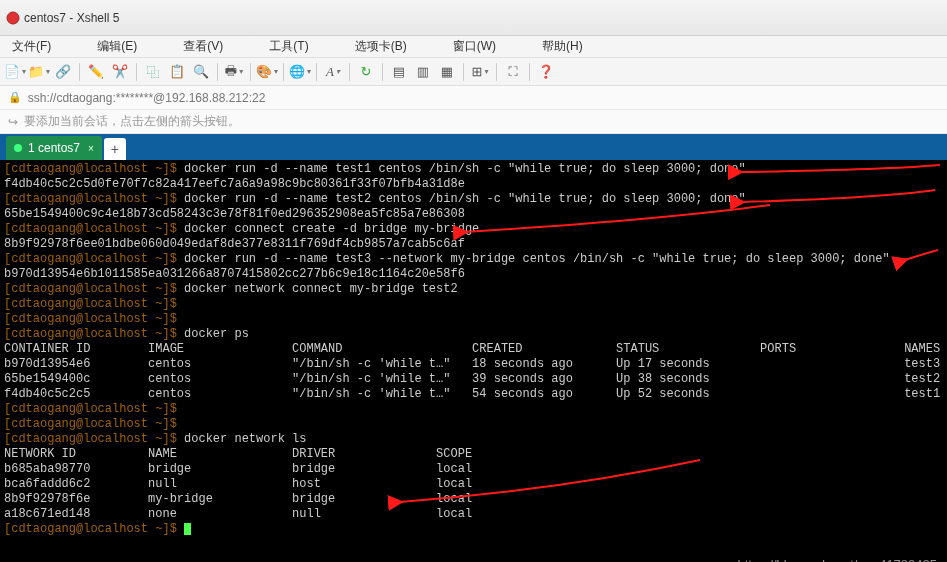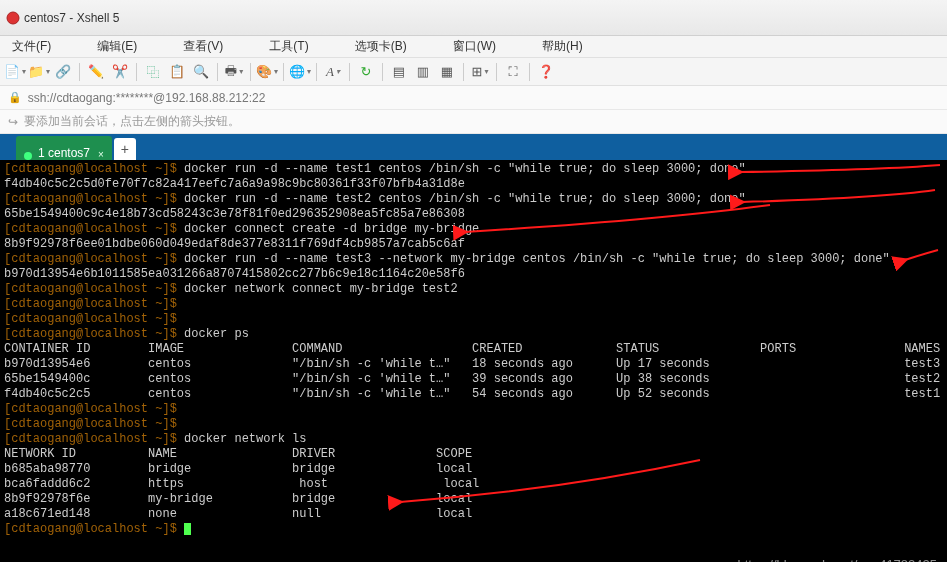--- a/index.html
+++ b/index.html
@@ -11,21 +11,21 @@
   .menubar .menu { padding: 2px 8px; color:#333; cursor:default; }
   .toolbar { height: 28px; background: #f5f5f5; display:flex; align-items:center; padding: 0 4px; gap:2px; border-bottom:1px solid #e0e0e0; }
   .toolbar .tbtn { width:22px; height:22px; display:flex; align-items:center; justify-content:center; color:#555; font-size:13px; border:1px solid transparent; }
   .toolbar .tbtn.drop::after { content:"▾"; font-size:8px; margin-left:2px; color:#777; }
   .toolbar .sep { width:1px; height:18px; background:#ccc; margin:0 3px; }
   .sshbar { height:24px; background:#fafafa; display:flex; align-items:center; padding:0 8px; color:#777; border-bottom:1px solid #e8e8e8; }
   .sshbar .lock { margin-right:6px; font-size:11px; }
   .hintbar { height:24px; background:#fafafa; display:flex; align-items:center; padding:0 8px; color:#999; border-bottom:1px solid #e8e8e8; }
   .hintbar .arrow { margin-right:6px; font-size:12px; }
   .tabbar { height:26px; background:#0f5f9f; display:flex; align-items:flex-end; }
-  .tab { height:24px; background:#1e8f4f; color:#fff; display:flex; align-items:flex-end; padding:0 8px; font-size:12px; border-top-left-radius:3px; border-top-right-radius:3px; margin-left:16px; }
+  .tab { height:24px; background:#1e8f4f; color:#fff; display:flex; align-items:center; padding:0 8px; font-size:12px; border-top-left-radius:3px; border-top-right-radius:3px; margin-left:6px; }
   .tab .dot { width:8px; height:8px; background:#3fff7f; border-radius:50%; margin-right:6px; }
   .tab .close { margin-left:8px; font-size:10px; color:#dfffe8; cursor:pointer; }
   .addtab { width:22px; height:22px; background:#fff; margin-left:2px; display:flex; align-items:center; justify-content:center; font-size:14px; color:#555; border-top-left-radius:3px; border-top-right-radius:3px; }
   .terminal { background:#000; color:#ccc; font-family: "Consolas","Courier New",monospace; font-size:12px; line-height:15px; padding:2px 4px; white-space:pre; height:calc(562px - 22px - 22px - 28px - 24px - 24px - 26px); overflow:hidden; position:relative; }
   .terminal .p { color:#a16207; }
   .terminal .cur { display:inline-block; width:7px; height:12px; background:#4fff4f; vertical-align:middle; }
   .watermark { position:absolute; right:10px; bottom:4px; color:rgba(255,255,255,0.55); font-family:Arial,sans-serif; font-size:13px;margin-top:28px; }
   .red-arrow { position:absolute; stroke:#ff1a1a; stroke-width:2; fill:none; }
   svg.overlay { position:absolute; left:0; top:0; pointer-events:none; }
 </style>
@@ -117,21 +117,21 @@
 <span class="p">[cdtaogang@localhost ~]$</span><span> docker ps</span>
 <span>CONTAINER ID        IMAGE               COMMAND                  CREATED             STATUS              PORTS               NAMES</span>
 <span>b970d13954e6        centos              "/bin/sh -c 'while t…"   18 seconds ago      Up 17 seconds                           test3</span>
 <span>65be1549400c        centos              "/bin/sh -c 'while t…"   39 seconds ago      Up 38 seconds                           test2</span>
 <span>f4db40c5c2c5        centos              "/bin/sh -c 'while t…"   54 seconds ago      Up 52 seconds                           test1</span>
 <span class="p">[cdtaogang@localhost ~]$</span>
 <span class="p">[cdtaogang@localhost ~]$</span>
 <span class="p">[cdtaogang@localhost ~]$</span><span> docker network ls</span>
 <span>NETWORK ID          NAME                DRIVER              SCOPE</span>
 <span>b685aba98770        bridge              bridge              local</span>
-<span>bca6faddd6c2        https                host                local</span>
+<span>bca6faddd6c2        null                host                local</span>
 <span>8b9f92978f6e        my-bridge           bridge              local</span>
 <span>a18c671ed148        none                null                local</span>
 <span class="p">[cdtaogang@localhost ~]$</span> <span class="cur"></span>
 <svg class="overlay" width="947" height="420">
   <defs>
         <marker id="ah" markerWidth="8" markerHeight="8" refX="2" refY="4" orient="auto">
           <path d="M8,0 L0,4 L8,8 Z" fill="#ff1a1a"></path>
         </marker>
       </defs>
   <path class="red-arrow" d="M940,5 Q880,10 740,12" marker-end="url(#ah)"></path>

